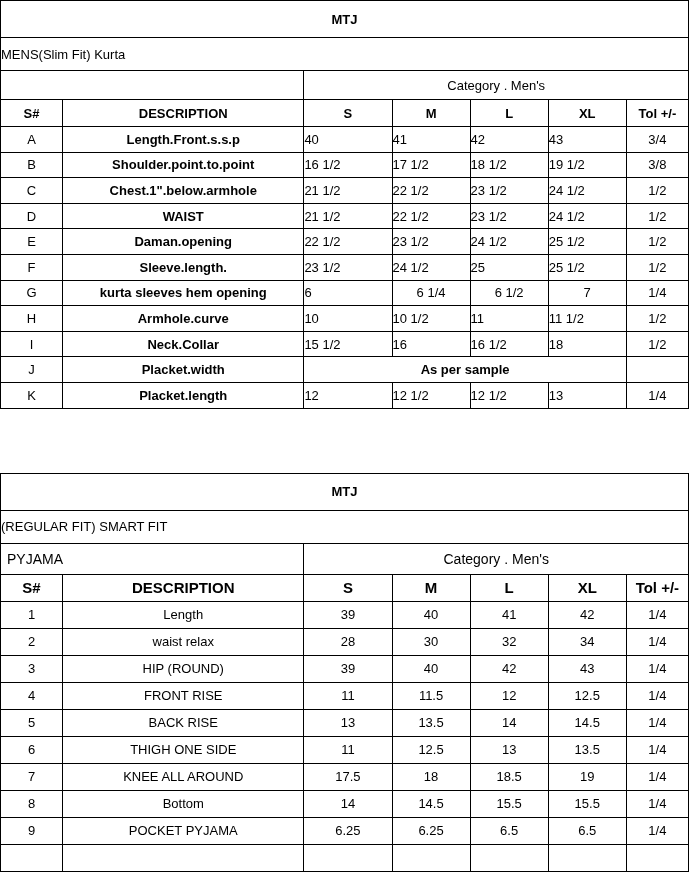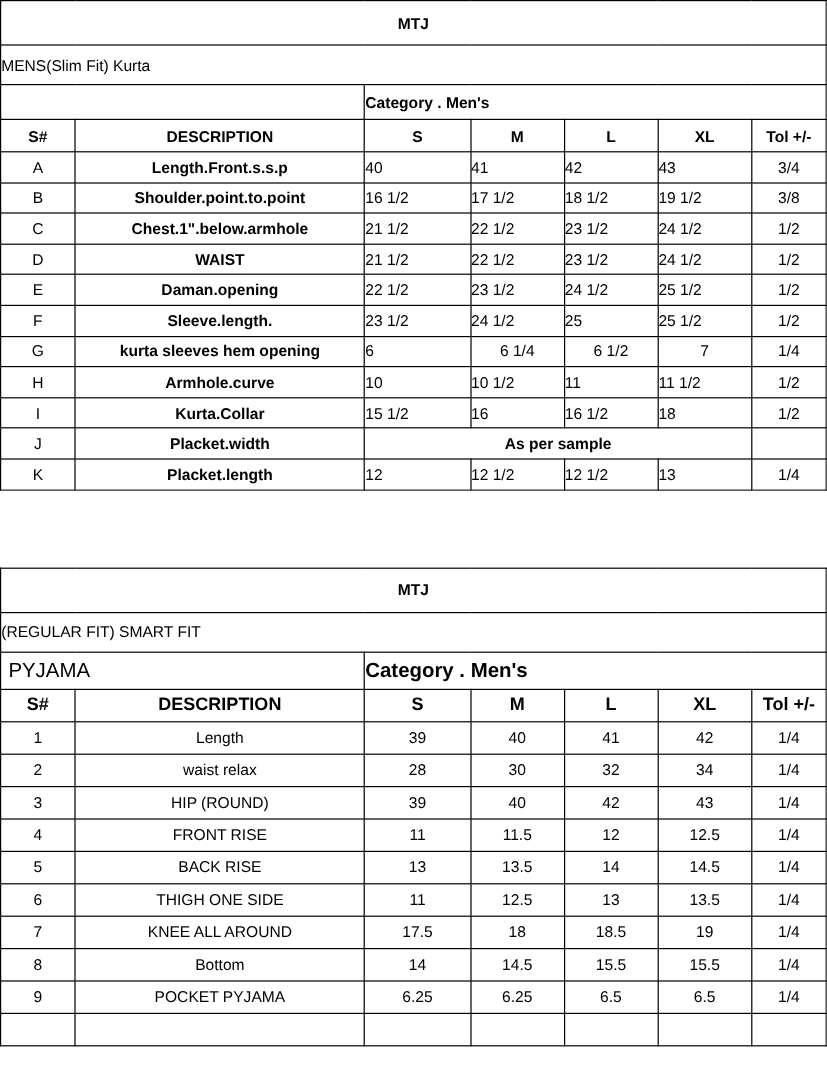--- a/index.html
+++ b/index.html
@@ -58,23 +58,22 @@
     border-top: none;
   }
   .cat-row td {
     height: 28px;
     font-size: 17px;
   }
   .cat-blank {
     border-right: 1px solid #000;
   }
   .cat-text {
-    text-align: left;
+    text-align: center;
     padding-left: 6px;
-    font-weight: bold;
   }
   .hdr-row td {
     height: 26px;
     text-align: center;
     font-weight: bold;
     font-size: 15px;
   }
   .body-row td {
     height: 24.6px;
     font-size: 13.5px;
@@ -104,21 +103,21 @@
     font-size: 14px;
   }
 
   
   .t2 .body-row td { height: 26px; font-size: 13px; }
   .t2 .cell-desc { font-weight: normal; }
   .t2 .cell-val { text-align: center; padding-left: 0; }
   .t2 .hdr-row td { font-size: 15px; }
   .t2 .pyjama-row td {
     height: 30px;
-    font-size: 17px;
+    font-size: 14px;
     margin-top: 16px;
   }
   .t2 .pyjama-label {
     text-align: left;
     padding-left: 6px;
   }
 
   .gap {
     height: 64px;
     background: #ffffff;
@@ -231,21 +230,21 @@
         <td class="cell-sn">H</td>
         <td class="cell-desc">Armhole.curve</td>
         <td class="cell-val">10</td>
         <td class="cell-val">10 1/2</td>
         <td class="cell-val">11</td>
         <td class="cell-val">11 1/2</td>
         <td class="cell-tol">1/2</td>
       </tr>
       <tr class="body-row">
         <td class="cell-sn">I</td>
-        <td class="cell-desc">Kurta.Collar</td>
+        <td class="cell-desc">Neck.Collar</td>
         <td class="cell-val">15 1/2</td>
         <td class="cell-val">16</td>
         <td class="cell-val">16 1/2</td>
         <td class="cell-val">18</td>
         <td class="cell-tol">1/2</td>
       </tr>
       <tr class="body-row">
         <td class="cell-sn">J</td>
         <td class="cell-desc">Placket.width</td>
         <td colspan="4" class="span-note">As per sample</td>

